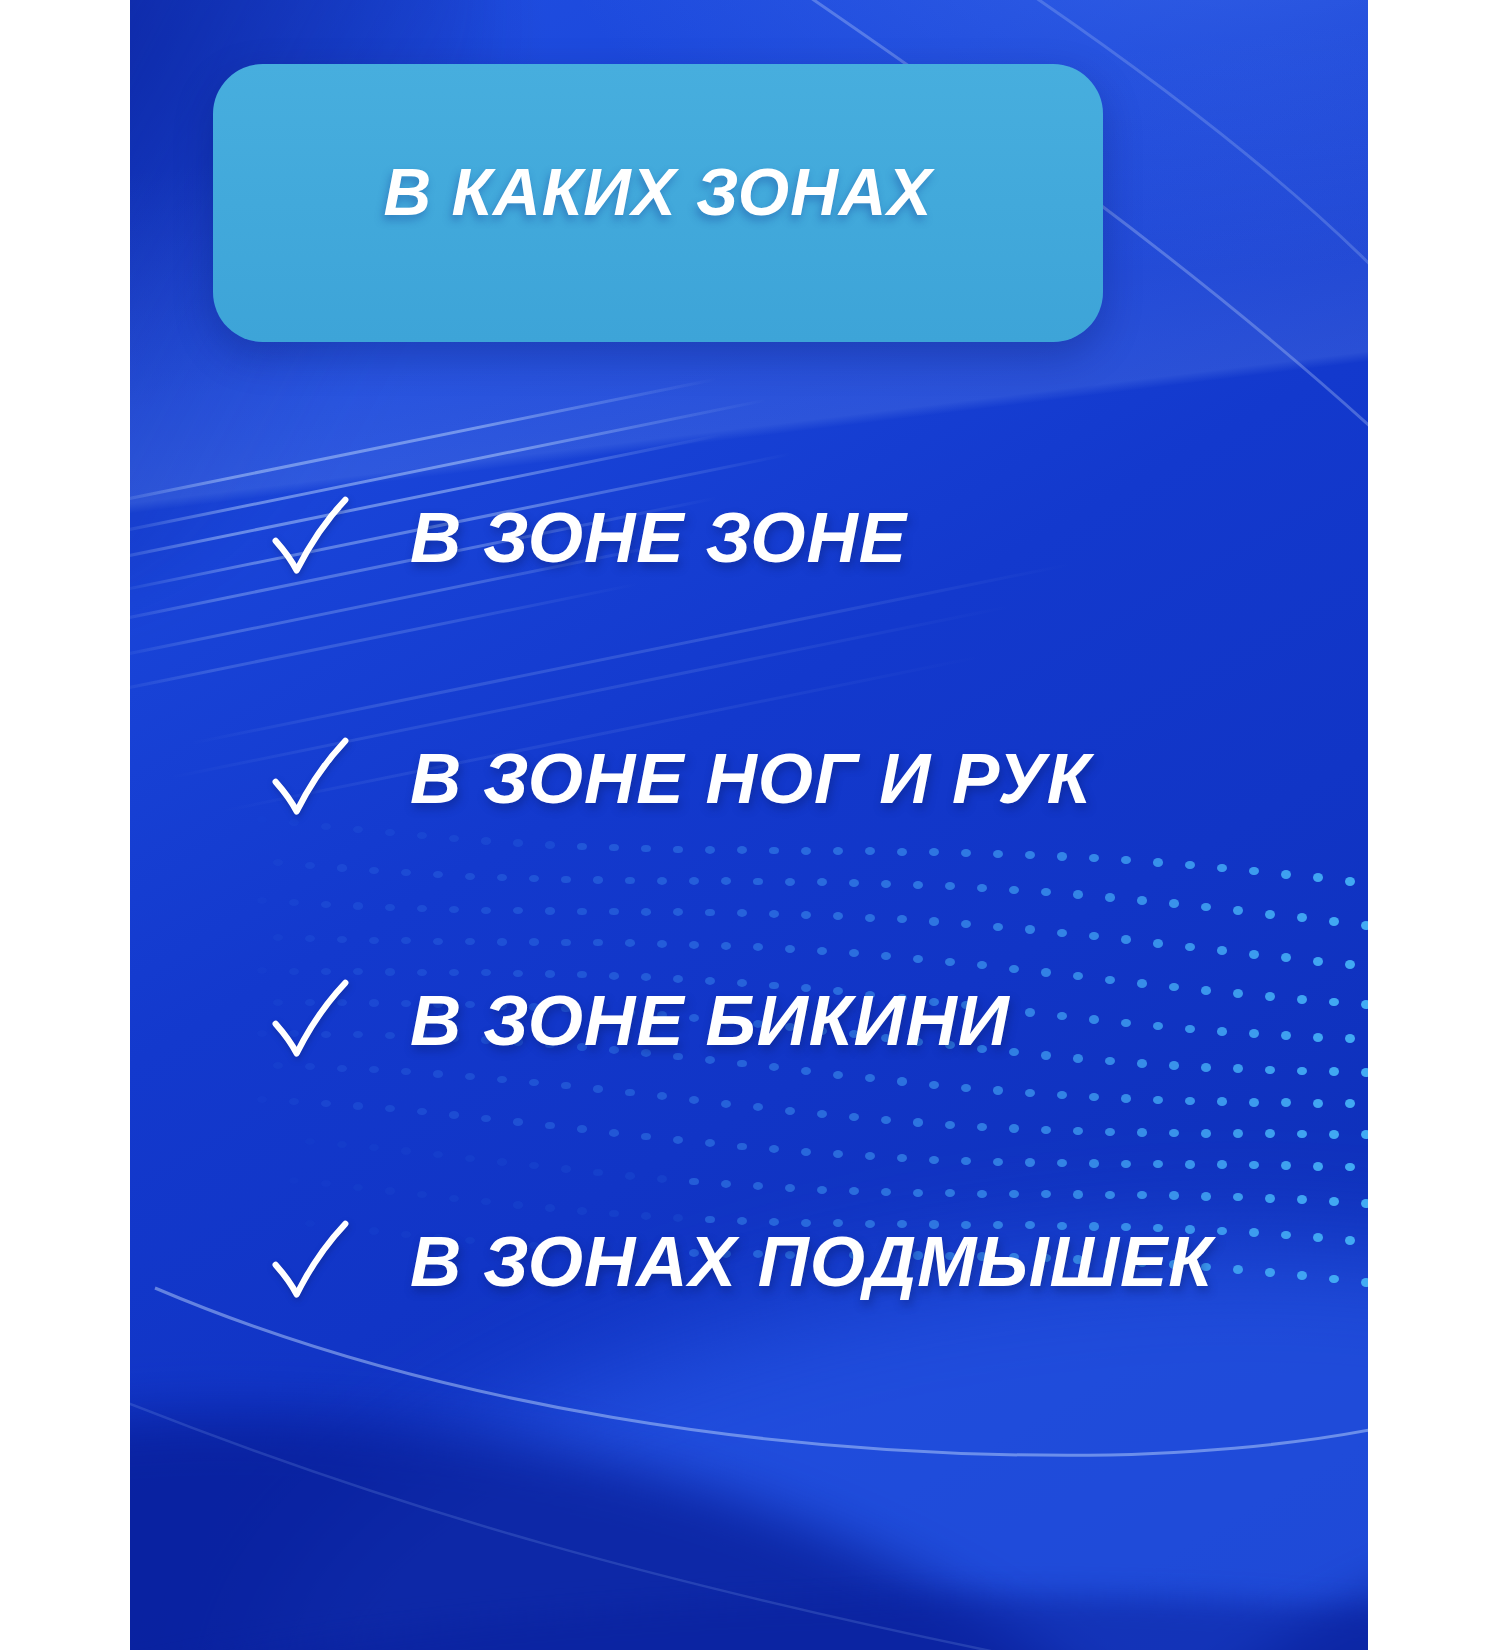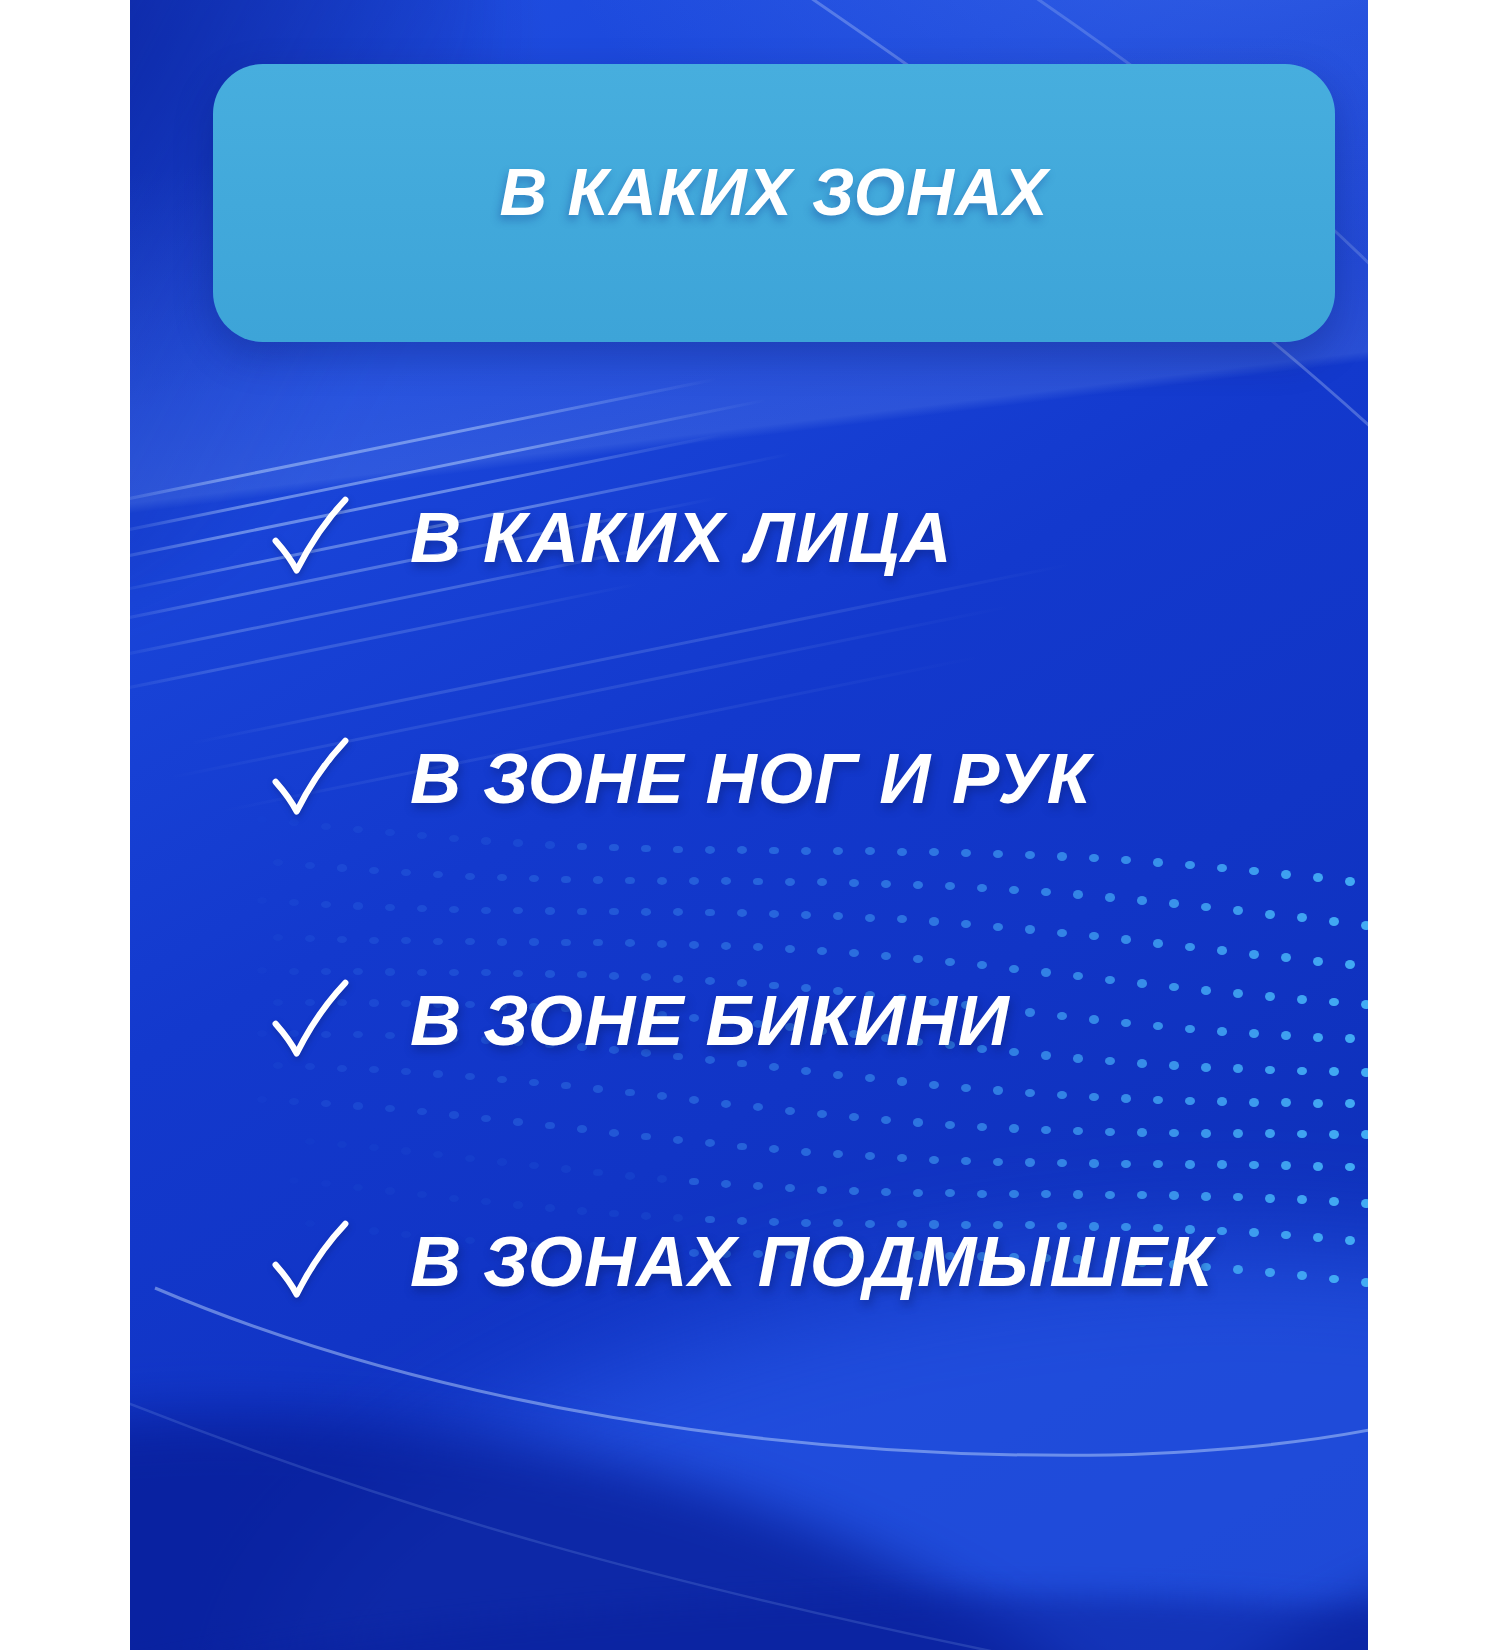--- a/index.html
+++ b/index.html
@@ -49,21 +49,21 @@
   .s8{left:60px;top:742px;width:900px;opacity:.35;}
   .s9{left:40px;top:776px;width:860px;opacity:.25;}
   .s10{left:90px;top:810px;width:780px;opacity:.18;}
   
   .lines-svg{position:absolute;left:0;top:0;width:1238px;height:1650px;z-index:3;}
   
   .dots{position:absolute;left:95px;top:812px;width:1150px;height:500px;z-index:2;}
   .dot{position:absolute;border-radius:50%;}
   
   .title-box{
-    position:absolute;left:83px;top:64px;width:1122px;height:278px;z-index:10;
+    position:absolute;left:83px;top:64px;width:890px;height:278px;z-index:10;
     border-radius:50px;
     background:linear-gradient(180deg,#47aede 0%,#3da4d8 100%);
     box-shadow:0 14px 38px rgba(6,24,100,0.30);
     display:flex;flex-direction:column;justify-content:center;align-items:center;
     padding-bottom:22px;box-sizing:border-box;
   }
   .title-line{
     font-size:66px;line-height:69px;font-weight:700;font-style:italic;
     color:#ffffff;letter-spacing:1px;white-space:nowrap;text-align:center;
     text-shadow:-2px 5px 9px rgba(18,60,150,0.38);
@@ -532,21 +532,21 @@
     </div>
 
   <div class="title-box">
     <div class="title-line">В КАКИХ ЗОНАХ</div>
   </div>
 
   <div class="check-row r1">
     <svg class="check-svg" viewBox="0 0 88 92" xmlns="http://www.w3.org/2000/svg">
       <path d="M8 50 C 16 59 25 71 30 81 C 44 53 63 26 81 7"></path>
     </svg>
-    <div class="row-label">В КАКИХ ЛИЦА</div>
+    <div class="row-label">В ЗОНЕ ЗОНЕ</div>
   </div>
 
   <div class="check-row r3">
     <svg class="check-svg" viewBox="0 0 88 92" xmlns="http://www.w3.org/2000/svg">
       <path d="M8 50 C 16 59 25 71 30 81 C 44 53 63 26 81 7"></path>
     </svg>
     <div class="row-label">В ЗОНЕ БИКИНИ</div>
   </div>
 
   <div class="check-row r2">

